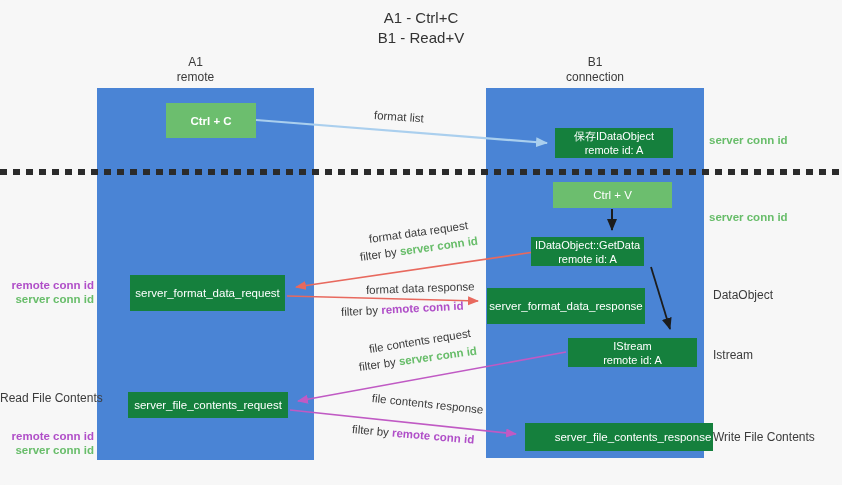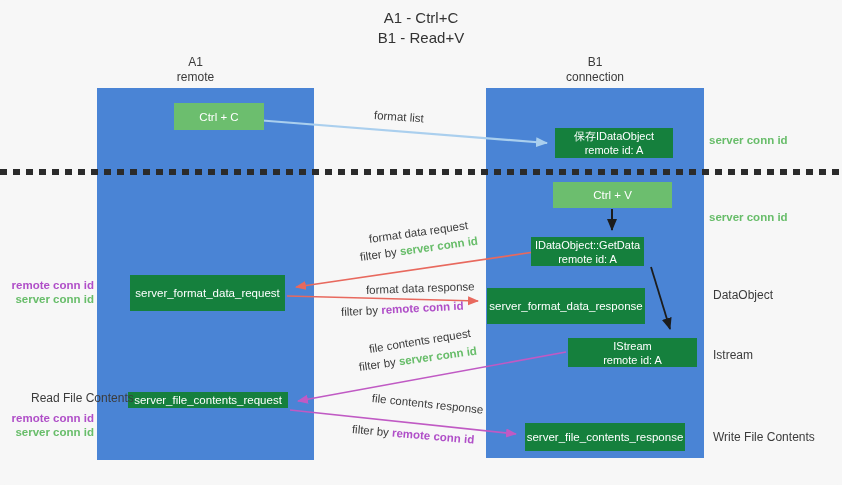--- a/index.html
+++ b/index.html
@@ -21,42 +21,42 @@
   .col-left{left:97px;top:88px;width:217px;height:372px;}
   .col-right{left:486px;top:88px;width:218px;height:370px;}
   
   .dashes{left:0;top:169px;width:842px;height:6px;
     background:repeating-linear-gradient(90deg,#2b2b2b 0 7px,transparent 7px 13px);}
   
   .box{display:flex;align-items:center;justify-content:center;text-align:center;
     color:#fff;font-size:11.5px;line-height:14px;}
   .green{background:#6cbe6e;}
   .orange{background:#15803d;}
-  .b-ctrl-c{left:174px;top:103px;width:90px;height:27px;}
+  .b-ctrl-c{left:166px;top:103px;width:90px;height:35px;font-weight:bold;}
   .b-save{left:555px;top:128px;width:118px;height:30px;font-size:11px;}
   .b-ctrl-v{left:553px;top:182px;width:119px;height:26px;}
   .b-getdata{left:531px;top:237px;width:113px;height:29px;font-size:11px;align-items:flex-end;}
   .b-fmt-req{left:130px;top:275px;width:155px;height:36px;}
   .b-fmt-resp{left:487px;top:288px;width:158px;height:36px;}
   .b-istream{left:568px;top:338px;width:129px;height:29px;font-size:11px;}
-  .b-file-req{left:128px;top:392px;width:160px;height:16px;}
-  .b-file-resp{left:525px;top:423px;width:160px;height:28px;}
+  .b-file-req{left:128px;top:392px;width:160px;height:26px;}
+  .b-file-resp{left:525px;top:423px;width:160px;height:28px;padding-left:28px;}
   
   .side{font-size:11.5px;line-height:14px;white-space:nowrap;}
   .t-green{color:#68bd6a;font-weight:bold;}
   .t-purple{color:#b04fc8;font-weight:bold;}
   .t-dark{color:#3b3b3b;font-weight:normal;font-size:12px;}
   .sl-server-top{left:709px;top:133px;}
   .sl-server-mid{left:709px;top:210px;}
   .sl-dataobject{left:713px;top:245px;margin-top:43px;}
   .sl-istream{left:713px;top:348px;}
   .sl-write{left:713px;top:430px;}
   .sl-left-1{left:0;top:278px;width:94px;text-align:right;}
   .sl-left-2{left:0;top:391px;width:94px;text-align:right;}
-  .sl-left-2 .t-dark{display:block;margin-bottom:6px;padding-left:31px;}
+  .sl-left-2 .t-dark{display:block;margin-bottom:24px;}
   .sl-left-1 span,.sl-left-2 span{display:block;}
   
   .elabel{font-size:11.5px;color:#3c3c3c;white-space:nowrap;transform-origin:left center;}
   .el-format-list{left:374px;top:109px;transform:rotate(4deg);}
   .el-fdr{left:369px;top:233px;transform:rotate(-8deg);}
   .el-fdr-f{left:360px;top:251px;transform:rotate(-8deg);}
   .el-fdresp{left:366px;top:284px;transform:rotate(-2deg);}
   .el-fdresp-f{left:341px;top:306px;transform:rotate(-3deg);}
   .el-fcr{left:369px;top:343px;transform:rotate(-9deg);}
   .el-fcr-f{left:359px;top:361px;transform:rotate(-8deg);}

